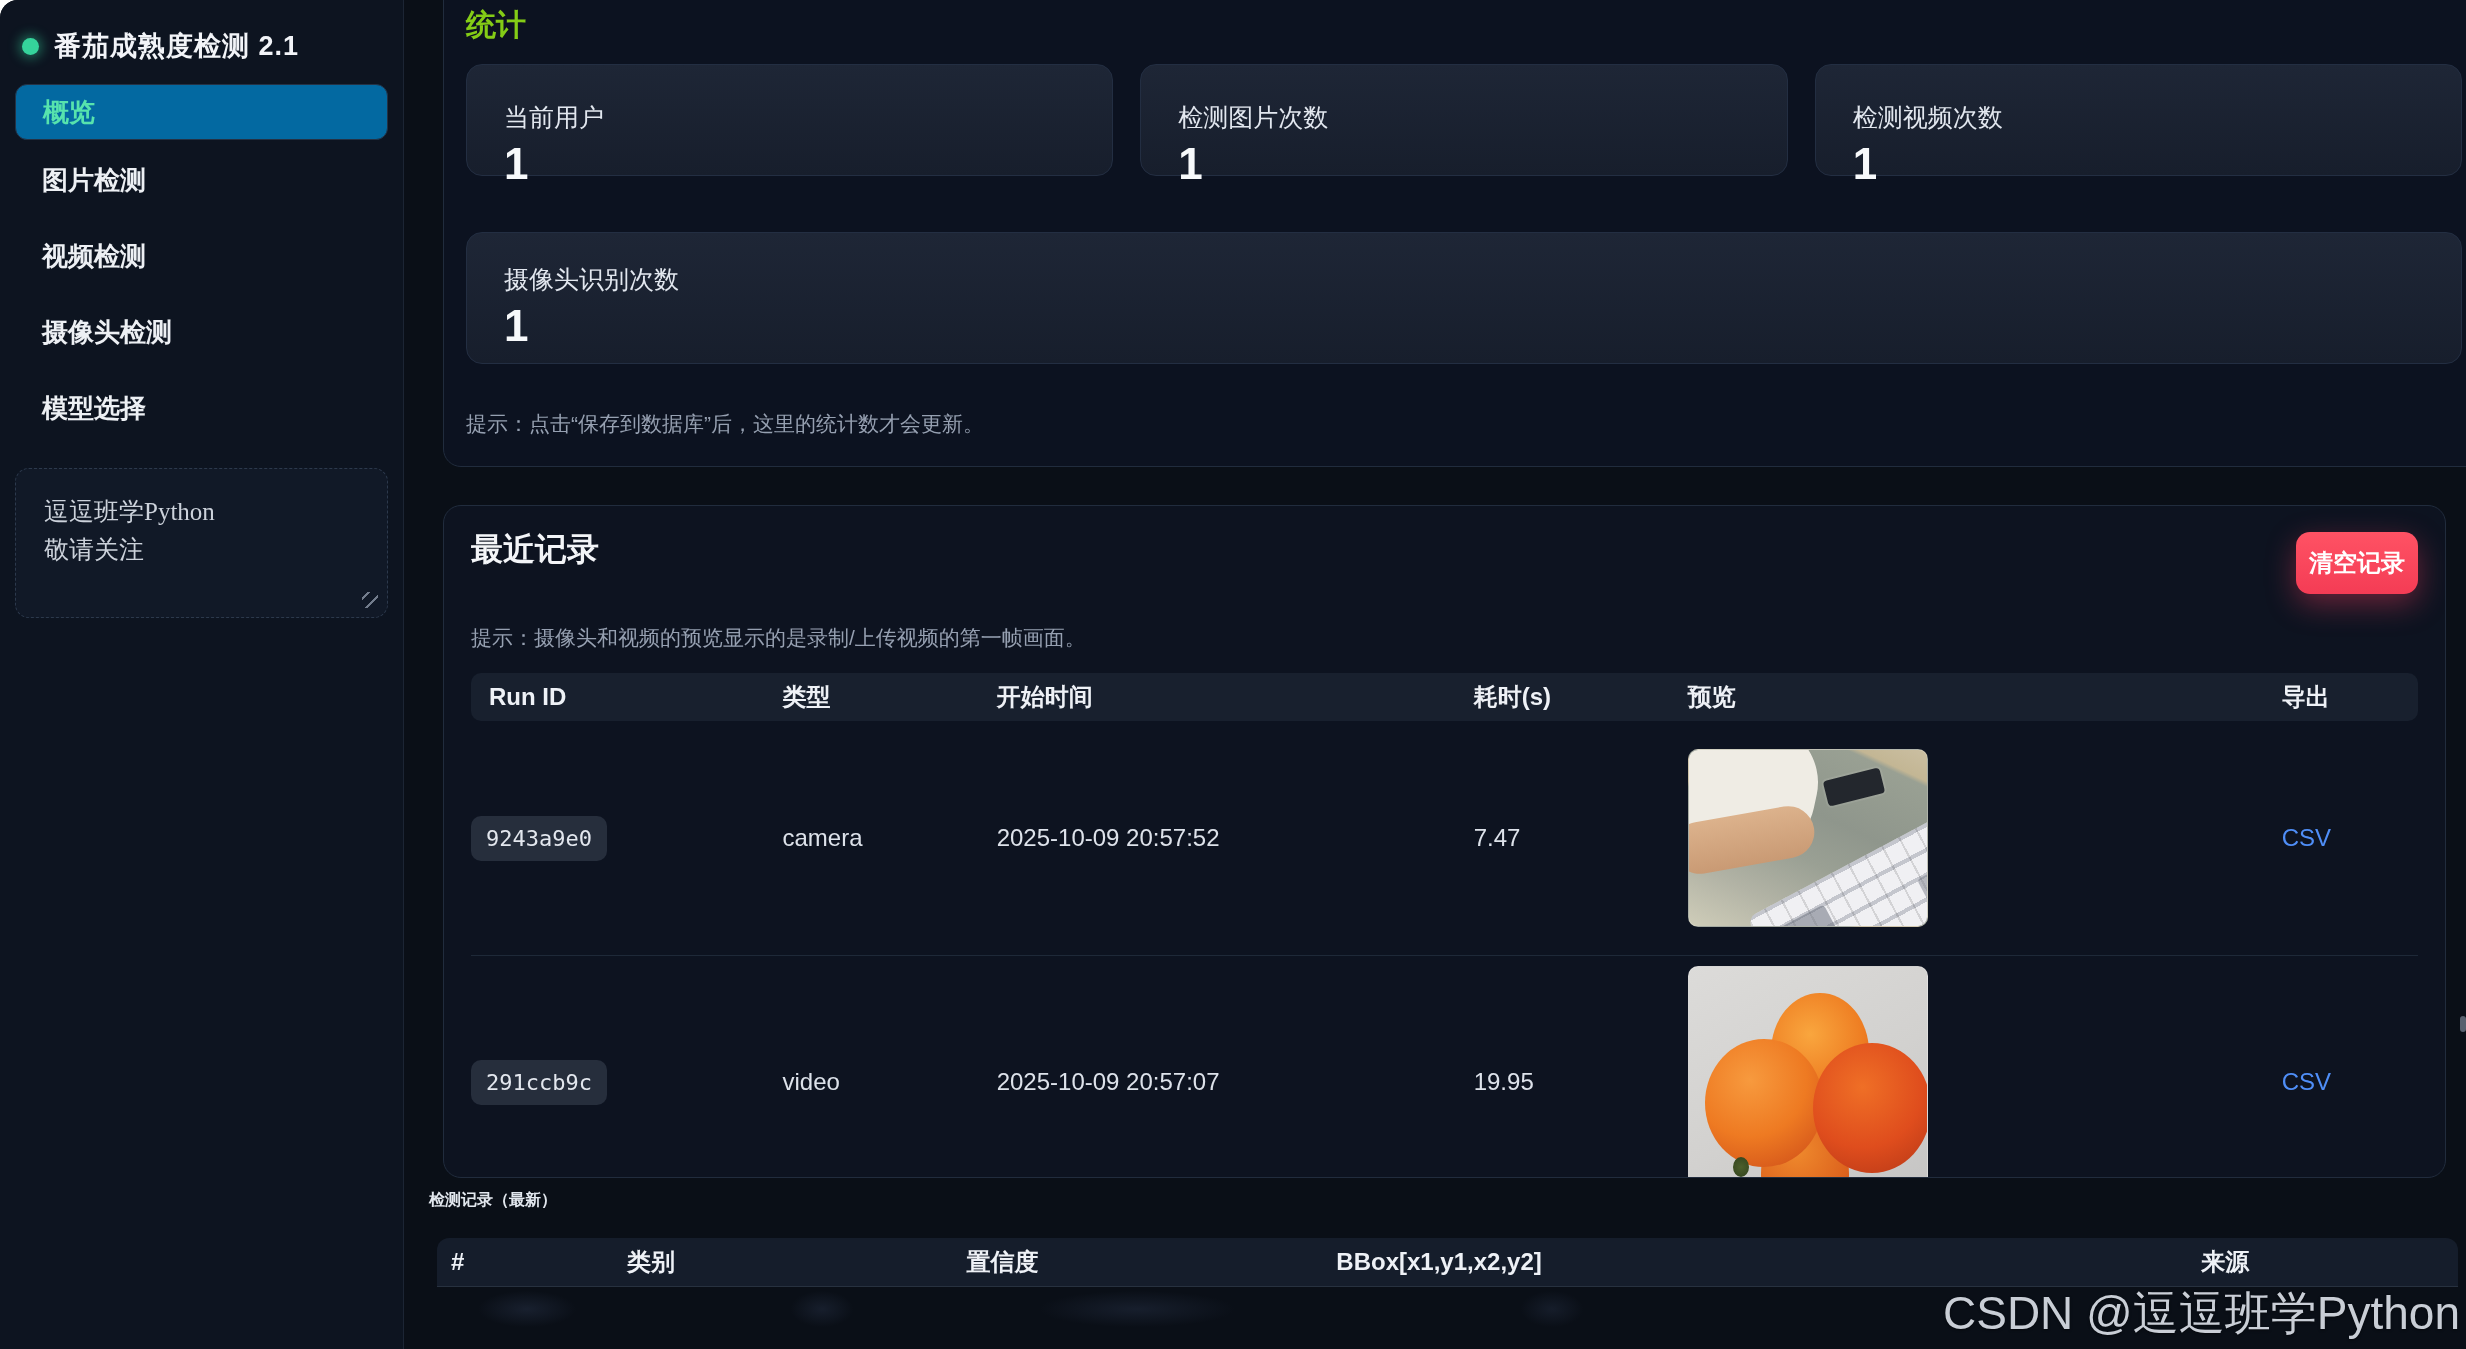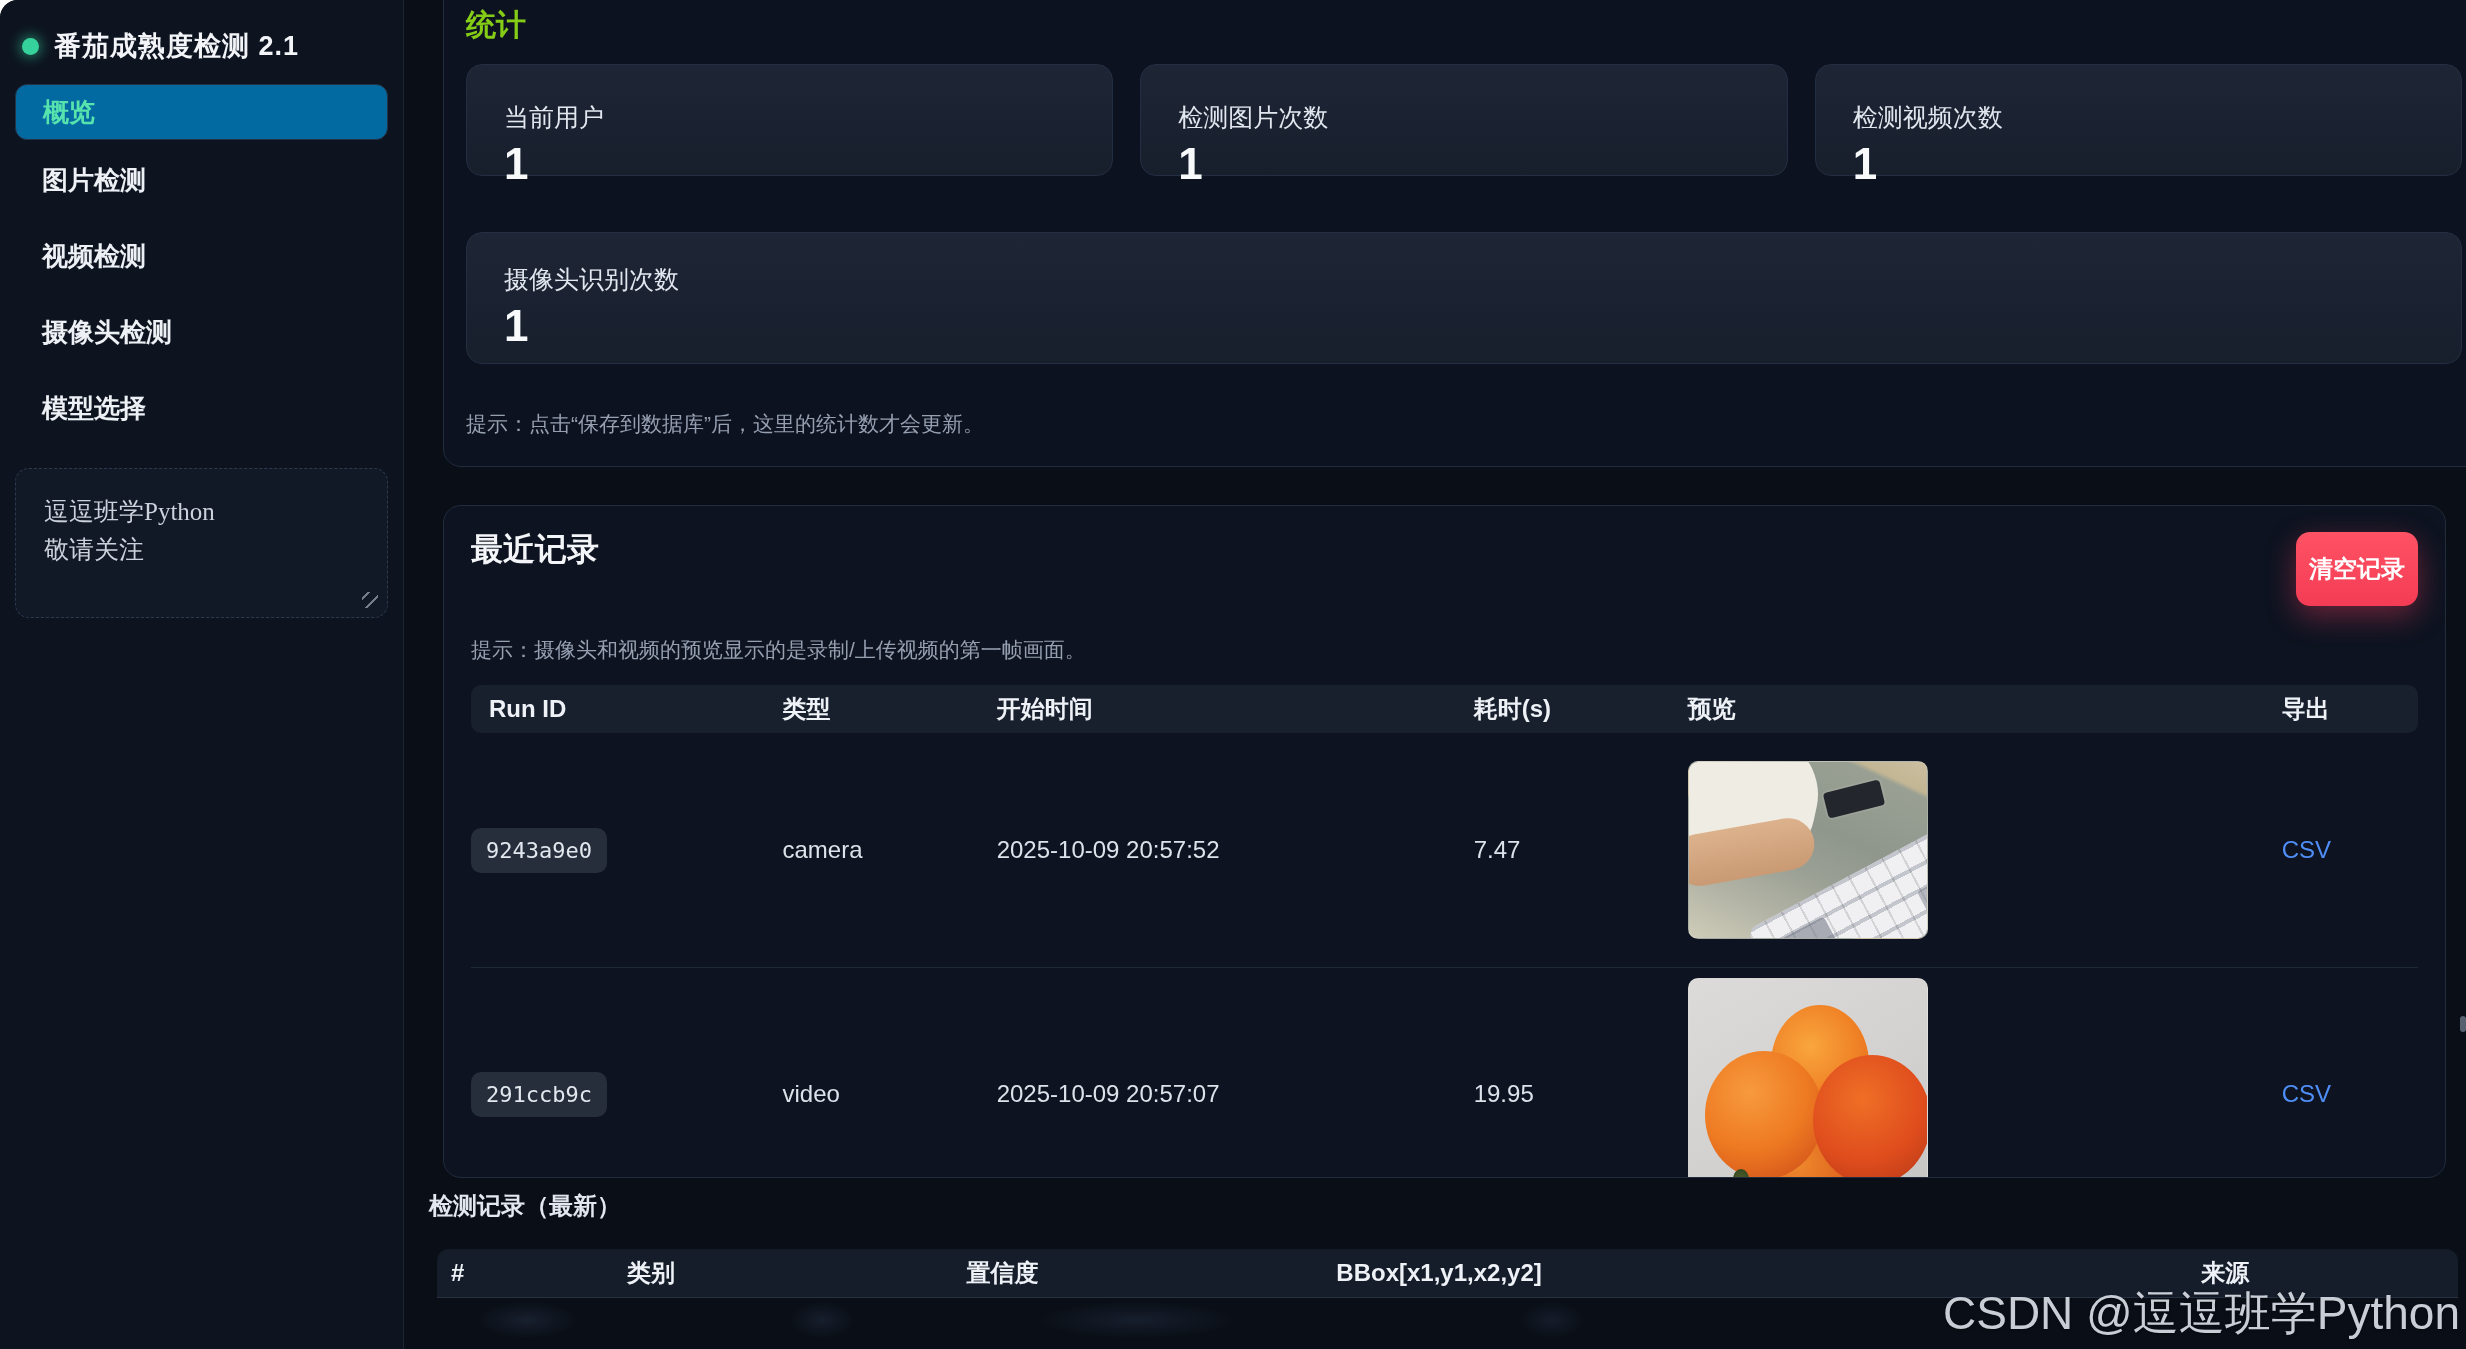--- a/index.html
+++ b/index.html
@@ -54,21 +54,21 @@
   .stats .tip{margin-top:46px;}
   
   .recent{
     position:absolute;left:39px;top:505px;right:20px;height:673px;
     background:#0d1320;border:1px solid #212c3d;border-radius:18px;
     padding:22px 27px 0 27px;overflow:hidden;
   }
   .recent-head{display:flex;justify-content:space-between;align-items:flex-start;}
   .recent-head h2{margin:0;font-size:32px;font-weight:700;color:#f3f5f8;}
   .btn-danger{
-    width:122px;height:74px;border:none;border-radius:14px;cursor:pointer;
+    width:122px;height:62px;border:none;border-radius:14px;cursor:pointer;
     background:linear-gradient(180deg,#ff5264,#f43c55);color:#ffffff;
     font-size:24px;font-weight:700;margin-top:4px;
     box-shadow:0 10px 30px rgba(244,63,94,.40);
     font-family:inherit;
   }
   .recent .tip{margin-top:30px;}
   table{border-collapse:collapse;width:100%;}
   .rtable{margin-top:8px;}
   .rtable th{
     height:48px;background:#18202e;font-size:24px;font-weight:700;color:#eef1f6;
@@ -109,21 +109,21 @@
   .tom-top{left:82px;top:26px;width:98px;height:118px;
     background:radial-gradient(circle at 40% 35%,#f9a63e,#ee7d22 55%,#d85c1a 90%);}
   .tom-left{left:16px;top:72px;width:118px;height:128px;
     background:radial-gradient(circle at 38% 32%,#f79a3e,#ee7a22 50%,#d3541a 88%);}
   .tom-right{left:124px;top:76px;width:118px;height:130px;
     background:radial-gradient(circle at 42% 34%,#ef6f26,#df4d1d 55%,#bd3b18 90%);}
   .stem{position:absolute;left:28px;top:118px;width:16px;height:20px;border-radius:50%;
     background:radial-gradient(circle,#4c5f2c,#31421d);}
   
   .detections{position:absolute;left:21px;top:1190px;right:8px;}
-  .detections h3{margin:0 0 0 4px;font-size:24px;font-weight:600;color:#e3e8ef;}
+  .detections h3{margin:0 0 0 4px;font-size:16px;font-weight:600;color:#e3e8ef;}
   .dtable-wrap{margin:27px 0 0 12px;}
   .dtable th{height:48px;background:#151d2b;font-size:24px;font-weight:700;color:#eef1f6;text-align:left;padding:0;}
   .dtable th:first-child{border-radius:12px 0 0 0;padding-left:14px;}
   .dtable th:last-child{border-radius:0 12px 0 0;}
   .partial{height:43px;border-top:1px solid #27313f;background:
     radial-gradient(70px 26px at 90px 22px,rgba(36,46,66,.55),transparent 70%),
     radial-gradient(45px 26px at 385px 22px,rgba(36,46,66,.50),transparent 70%),
     radial-gradient(140px 26px at 700px 22px,rgba(36,46,66,.50),transparent 70%),
     radial-gradient(45px 26px at 1115px 22px,rgba(36,46,66,.45),transparent 70%);}
   

